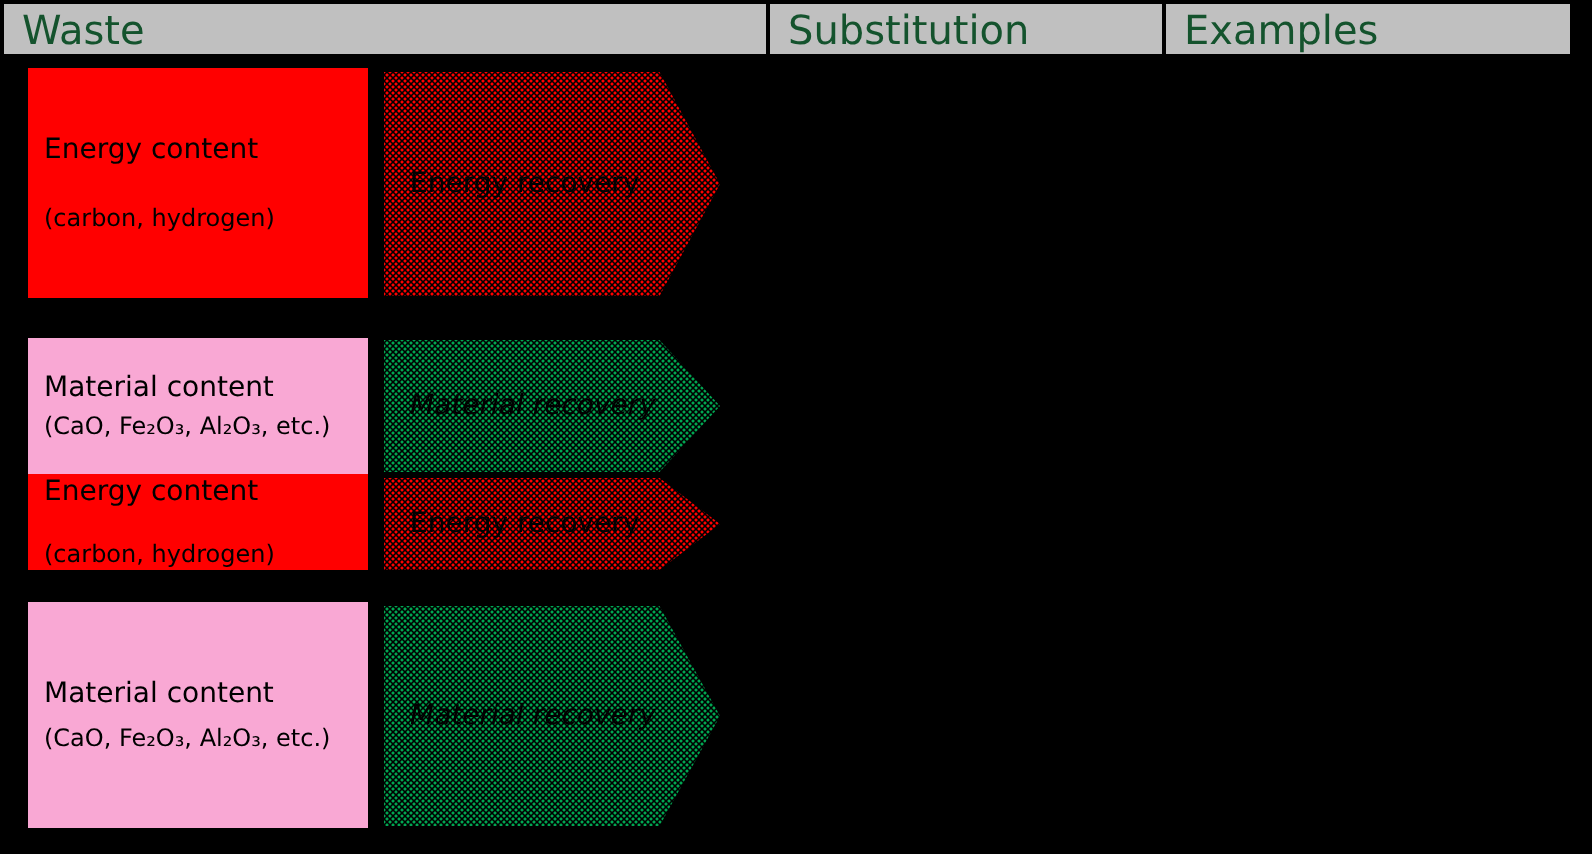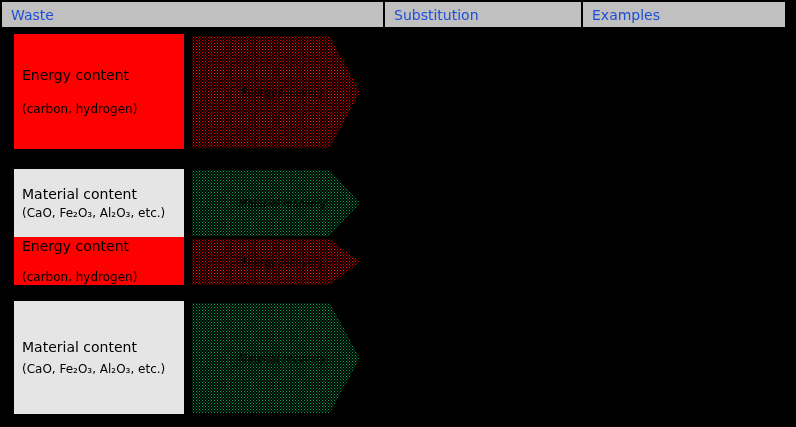--- a/index.html
+++ b/index.html
@@ -23,22 +23,22 @@
     height: 29px;
     display: flex;
   }
   .hcell {
     box-sizing: border-box;
     background: #c0c0c0;
     border: 2px solid #000000;
     display: flex;
     align-items: center;
     padding: 0 9px;
-    font-size: 14px;
-    color: #1d4ed8;
+    font-size: 20px;
+    color: #14532d;
     white-space: nowrap;
   }
   .hcell.waste        { width: 385px; }
   .hcell.substitution { width: 200px; margin-left: -2px; }
   .hcell.examples     { width: 206px; margin-left: -2px; text-align: center; }
 
   
   .wbox {
     position: absolute;
     left: 14px;
@@ -47,42 +47,41 @@
     display: flex;
     flex-direction: column;
     justify-content: center;
     padding-left: 8px;
     color: #000000;
   }
   .wbox .title { font-size: 14px; line-height: 17px; }
   .wbox .sub   { font-size: 12px; line-height: 14px; margin-top: 6px; }
   .wbox.small .sub { margin-top: 3px; }
   .bg-red   { background: #ff0000; gap: 12px; }
-  .bg-green { background: #e5e5e5; }
+  .bg-green { background: #f9a8d4; }
 
   .box-energy-1   { top: 34px;  height: 115px; }
   .box-material-1 { top: 169px; height: 68px;  }
   .box-energy-2   { top: 237px; height: 48px;  }
   .box-material-2 { top: 301px; height: 113px; }
 
   
   .arrow {
     position: absolute;
     left: 192px;
     width: 168px;
     box-sizing: border-box;
     display: flex;
     align-items: center;
     padding-left: 13px;
-    font-size: 10px;
+    font-size: 14px;
     color: #000000;
     background-color: #000000;
     clip-path: polygon(0 0, 82% 0, 100% 50%, 82% 100%, 0 100%);
     white-space: nowrap;
-    justify-content: center;
   }
   .dots-red {
     background-image:
       radial-gradient(#ff0000 0.7px, transparent 0.85px),
       radial-gradient(#ff0000 0.7px, transparent 0.85px);
     background-size: 3px 3px;
     background-position: 0 0, 1.5px 1.5px;
   }
   .dots-green {
     background-image:

